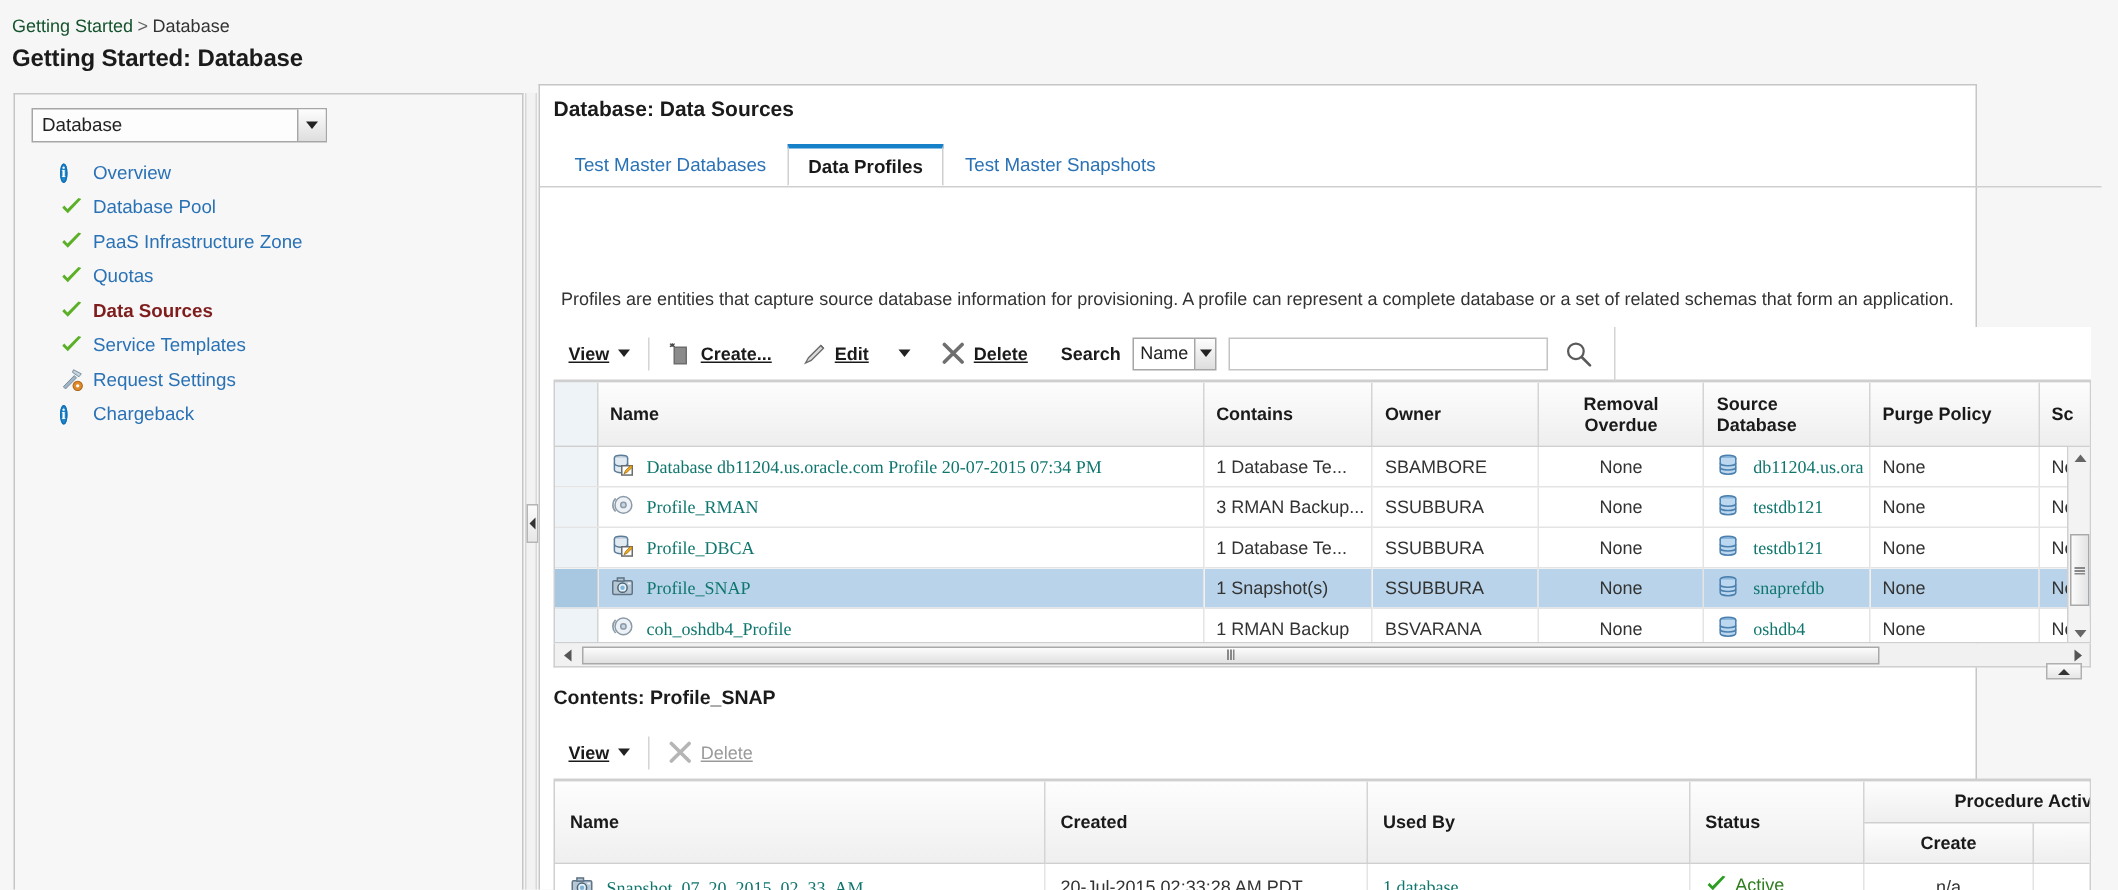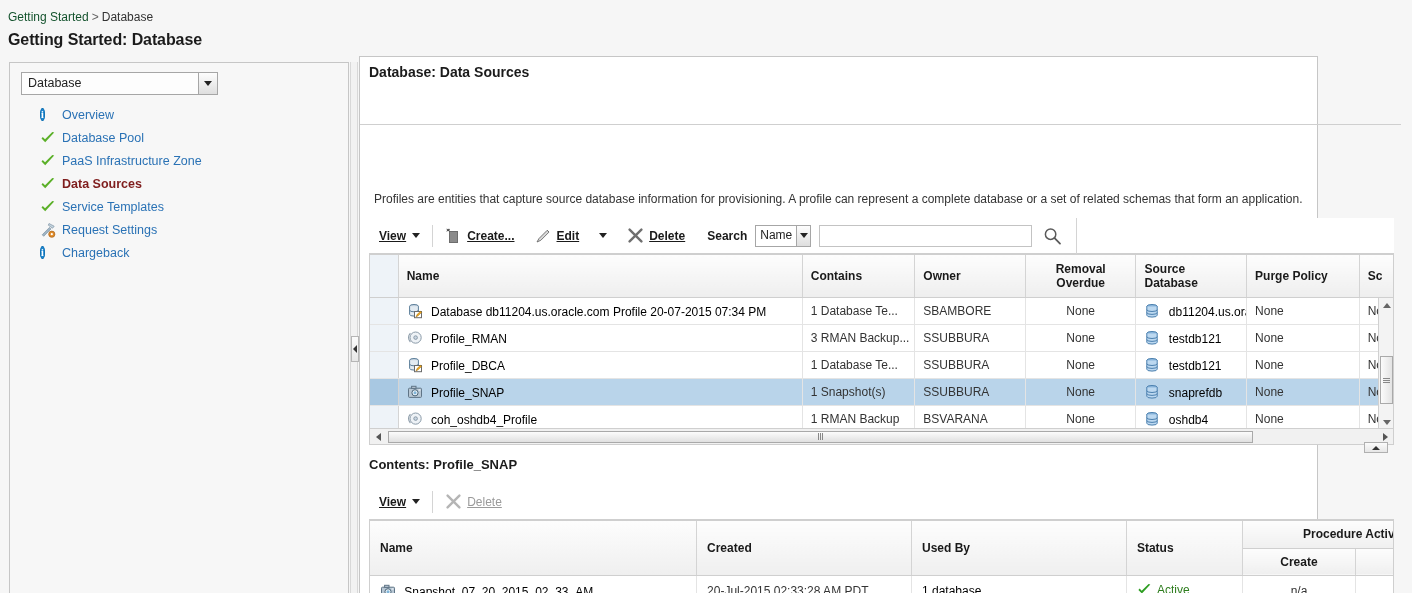--- a/index.html
+++ b/index.html
@@ -243,21 +243,21 @@
   #profiles-grid tr.sel td.selcol { background: #a8c8e2; }
   #profiles-grid td.selcol {
     background: #eef3f8; width: 28px; padding: 0;
     border-right: 1px solid #d4d4d4;
   }
   #profiles-grid th.selcol {
     background: #eef3f8; width: 28px; padding: 0;
     border-right: 1px solid #d4d4d4; border-bottom: 1px solid #cfcfcf;
   }
   .cell-ico { width: 16px; height: 16px; vertical-align: -3px; margin-right: 5px; }
-  .cell-link { color: #000000; }
+  .cell-link { color: #0f766e; font-family: Liberation Serif, serif; }
 
   
   #prof-vscroll {
     position: absolute; right: 0px; top: 43px;
     width: 15px; height: 131px;
     background: #f3f3f3; border-left: 1px solid #d0d0d0;
   }
   .sb-arrow-up, .sb-arrow-dn {
     position: absolute; left: 0; width: 15px; height: 14px;
     background: #f3f3f3; display: flex; align-items: center; justify-content: center;
@@ -384,20 +384,28 @@
 
     <div class="task-item">
       <span class="t-icon">
         <svg class="icon-check" viewBox="0 0 16 16">
             <path d="M1.5 8.5 L5.2 12.2 L14.2 2.6 L12.3 2.0 L5.0 9.3 L2.8 7.0 Z" fill="#5bb028"></path>
           </svg>
       </span>
       <span class="t-label">PaaS Infrastructure Zone</span>
     </div>
 
+    <div class="task-item">
+      <span class="t-icon">
+        <svg class="icon-check" viewBox="0 0 16 16">
+            <path d="M1.5 8.5 L5.2 12.2 L14.2 2.6 L12.3 2.0 L5.0 9.3 L2.8 7.0 Z" fill="#5bb028"></path>
+          </svg>
+      </span>
+      <span class="t-label">Quotas</span>
+    </div>
 
     <div class="task-item current">
       <span class="t-icon">
         <svg class="icon-check" viewBox="0 0 16 16">
             <path d="M1.5 8.5 L5.2 12.2 L14.2 2.6 L12.3 2.0 L5.0 9.3 L2.8 7.0 Z" fill="#5bb028"></path>
           </svg>
       </span>
       <span class="t-label">Data Sources</span>
     </div>
 
@@ -436,20 +444,31 @@
   <div class="handle">
     <span class="arrow"></span>
   </div>
 </div>
 
 <div id="main-panel">
 
   <div id="main-title">Database: Data Sources</div>
 
   <div id="tab-underline"></div>
+  <div id="tabs">
+    <div class="tab">
+      <span>Test Master Databases</span>
+    </div>
+    <div class="tab active">
+      <span>Data Profiles</span>
+    </div>
+    <div class="tab">
+      <span>Test Master Snapshots</span>
+    </div>
+  </div>
 
   <div id="desc">Profiles are entities that capture source database information for provisioning. A profile can represent a complete database or a set of related schemas that form an application.</div>
 
   <div id="toolbar">
     <div class="tb-btn">
       <span>View</span>
       <span class="tb-caret"></span>
     </div>
     <div class="tb-sep"></div>
 

